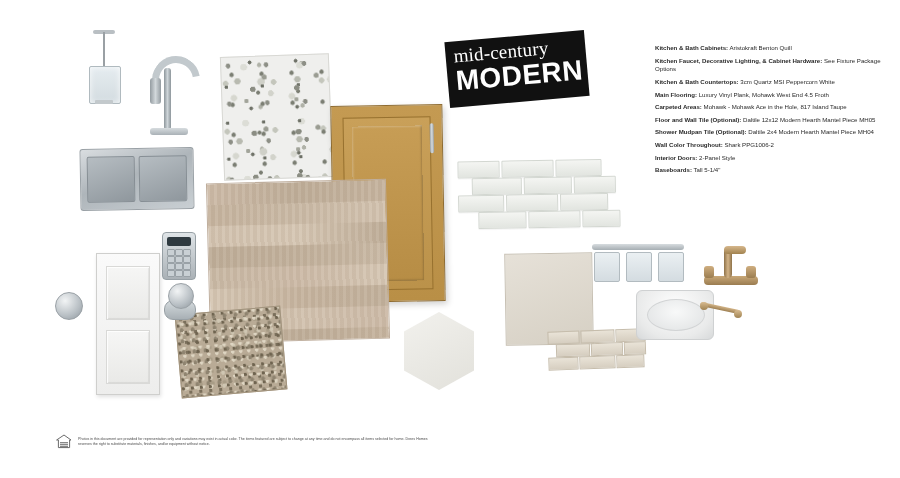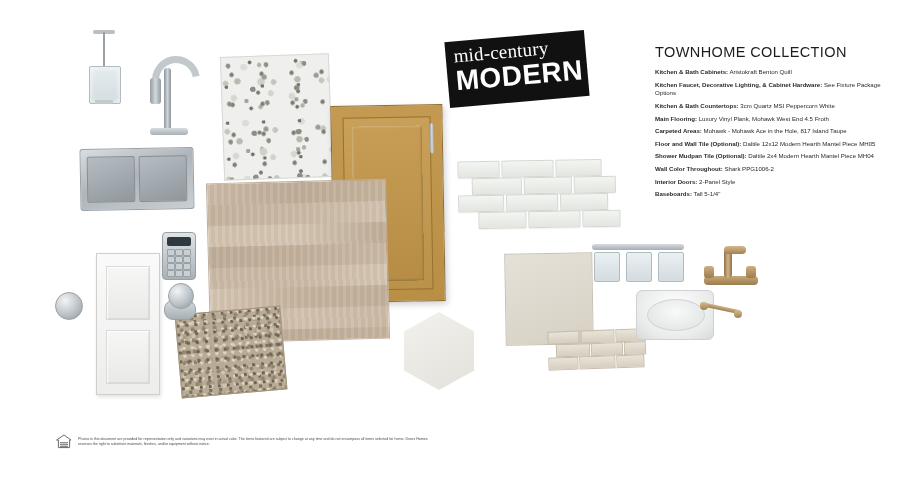--- a/index.html
+++ b/index.html
@@ -368,21 +368,20 @@
     <div class="well"></div>
   </div>
 
   <div class="handle">
     <div class="hb"></div>
     <div class="e1"></div>
     <div class="e2"></div>
   </div>
 
   <div class="spec">
-    <h1>TOWNHOME COLLECTION</h1>
     <div id="spec-items">
         <p><b>Kitchen &amp; Bath Cabinets:</b><span> Aristokraft Benton Quill</span></p>
         <p><b>Kitchen Faucet, Decorative Lighting, &amp; Cabinet Hardware:</b><span> See Fixture Package Options</span></p>
         <p><b>Kitchen &amp; Bath Countertops:</b><span> 3cm Quartz MSI Peppercorn White</span></p>
         <p><b>Main Flooring:</b><span> Luxury Vinyl Plank, Mohawk West End 4.5 Froth</span></p>
         <p><b>Carpeted Areas:</b><span> Mohawk - Mohawk Ace in the Hole, 817 Island Taupe</span></p>
         <p><b>Floor and Wall Tile (Optional):</b><span> Daltile 12x12 Modern Hearth Mantel Piece MH05</span></p>
         <p><b>Shower Mudpan Tile (Optional):</b><span> Daltile 2x4 Modern Hearth Mantel Piece MH04</span></p>
         <p><b>Wall Color Throughout:</b><span> Shark PPG1006-2</span></p>
         <p><b>Interior Doors:</b><span> 2-Panel Style</span></p>

